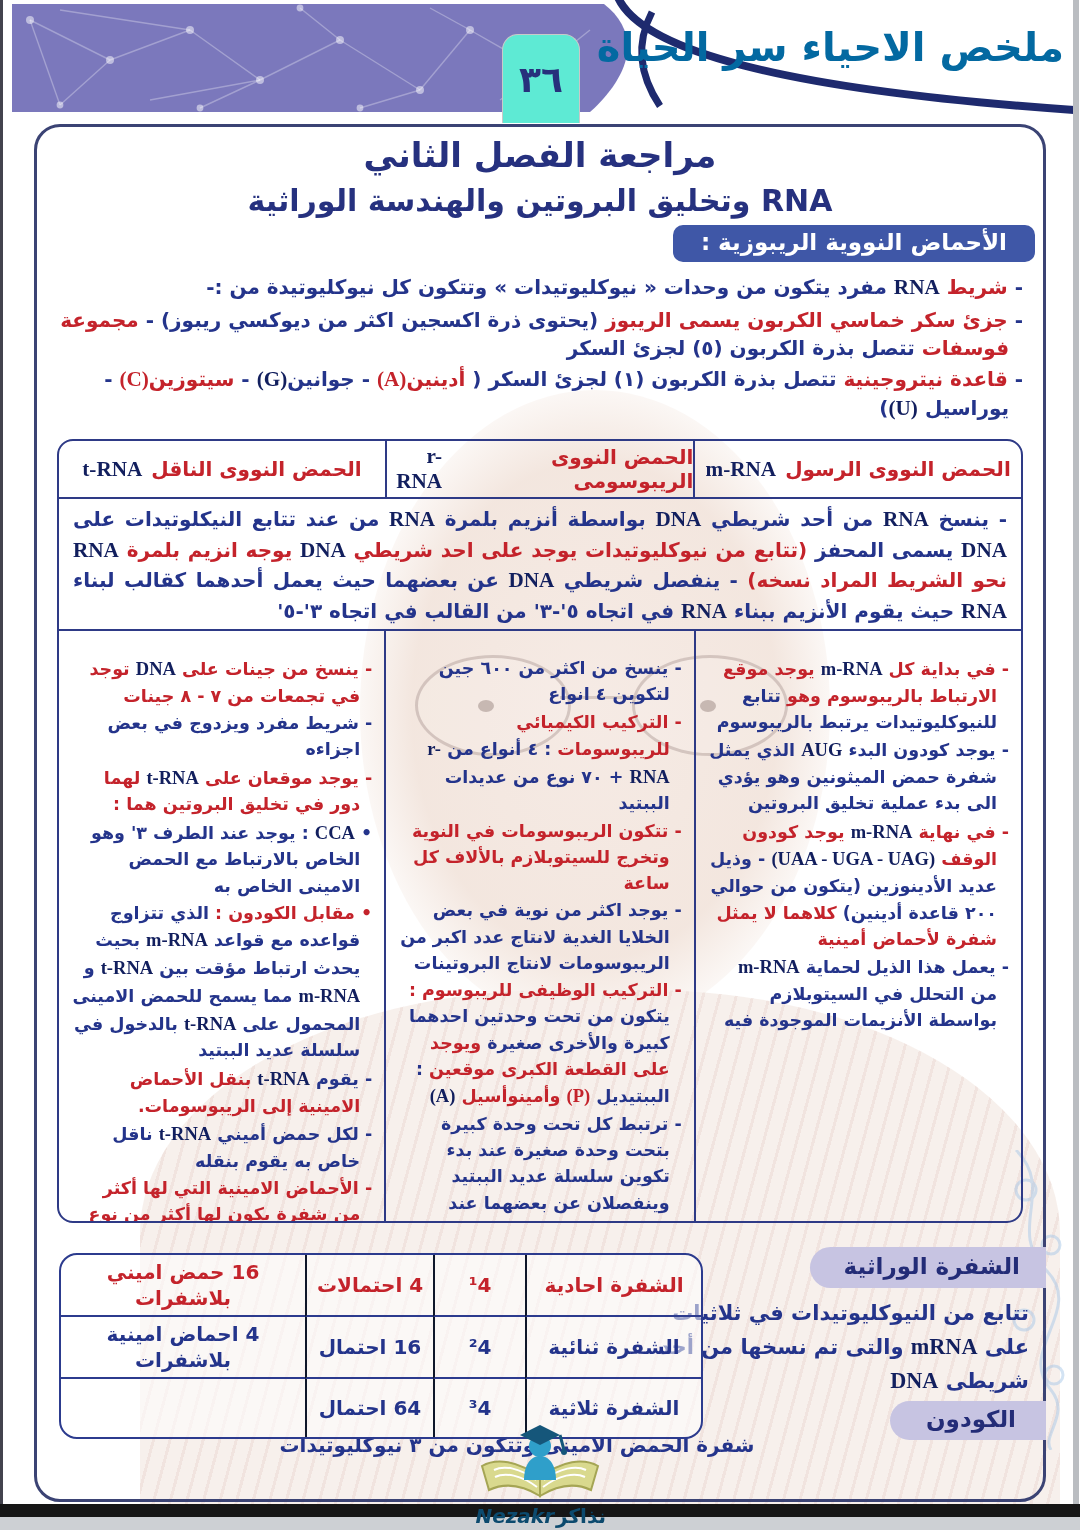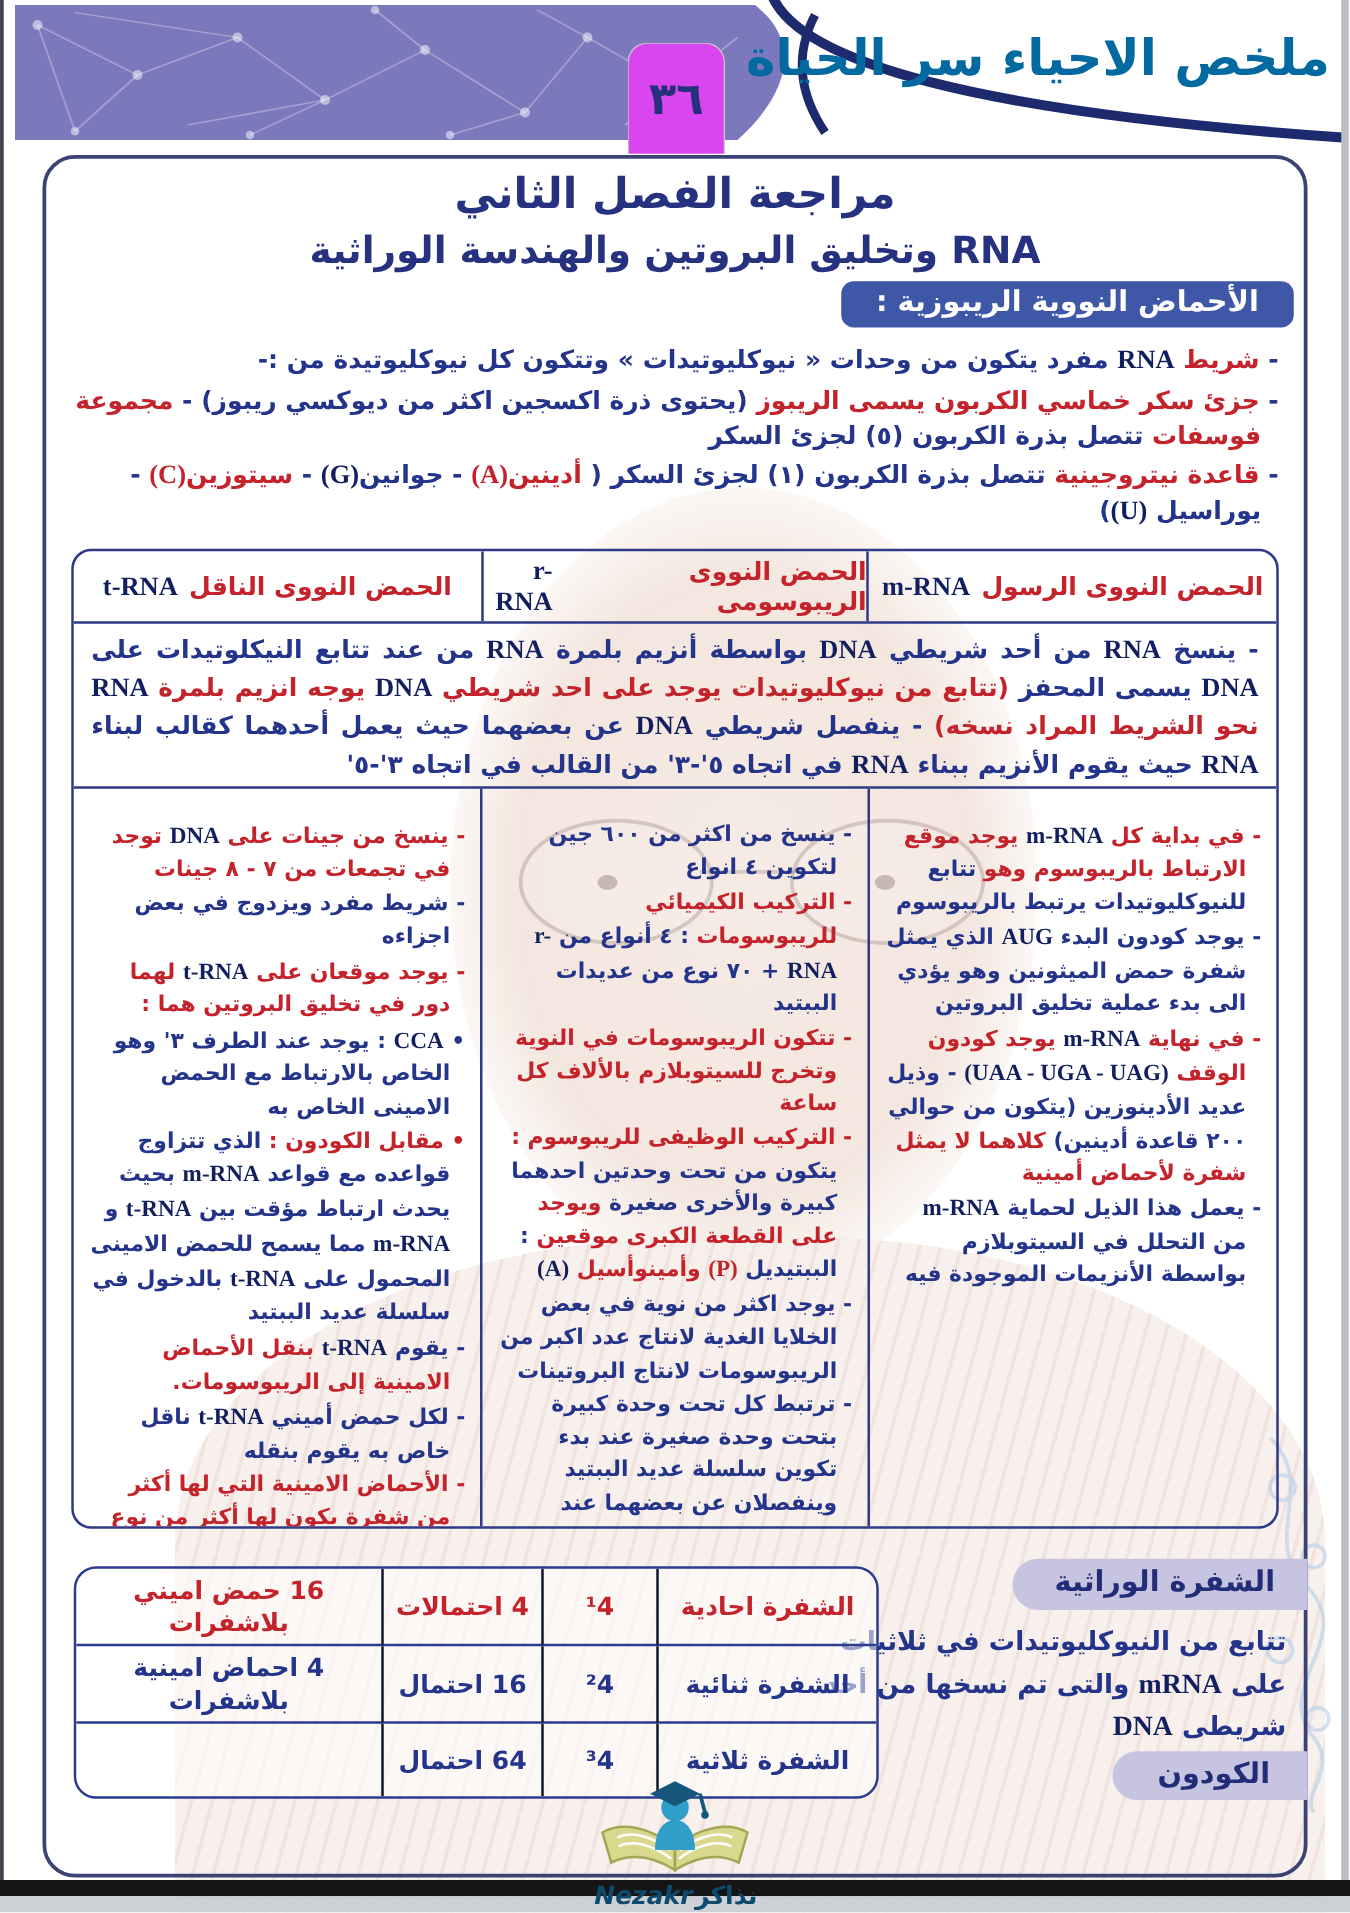--- a/index.html
+++ b/index.html
@@ -18,21 +18,21 @@
   .wm-bridge{left:560px;top:696px;width:76px;height:3px;background:rgba(110,85,78,.22);}
   .wm-eye{width:16px;height:12px;border-radius:50%;background:rgba(80,55,50,.28);}
   .wm-e1{left:478px;top:700px;} .wm-e2{left:700px;top:700px;}
   
   .edge-left{left:0;top:0;width:3px;height:1504px;background:#43434e;z-index:6;}
   .edge-right{right:1px;top:0;width:6px;height:1504px;background:#babdc1;z-index:6;}
   .band-black{left:0;right:0;top:1504px;height:13px;background:#161616;z-index:4;}
   .band-grey{left:0;right:0;top:1517px;height:13px;background:#cdd0d4;z-index:4;}
   
   .banner-svg{left:0;top:0;width:1080px;height:124px;z-index:1;}
-  .page-tab{left:502px;top:34px;width:76px;height:88px;background:#d946ef;border:1px solid #c9c9c9;border-bottom:none;
+  .page-tab{left:502px;top:34px;width:76px;height:88px;background:#5eead4;border:1px solid #c9c9c9;border-bottom:none;
     border-radius:16px 16px 0 0;display:flex;align-items:center;justify-content:center;
     font-size:36px;font-weight:700;color:#27307c;z-index:2;}
   .brand-title{top:24px;right:16px;direction:rtl;font-size:40px;font-weight:700;color:#0369a1;z-index:3;white-space:nowrap;}
   
   .content-box{left:34px;top:124px;width:1006px;height:1372px;border:3px solid #3b4374;border-radius:26px;z-index:1;}
   .main-title1{top:8px;left:0;width:100%;text-align:center;font-size:34px;font-weight:700;color:#26317f;direction:rtl;}
   .main-title2{top:56px;left:0;width:100%;text-align:center;font-size:30px;font-weight:700;color:#26317f;direction:rtl;}
   .section-pill{top:98px;right:8px;background:#3f57a7;color:#ffffff;font-weight:700;font-size:23px;
     padding:4px 28px 7px;border-radius:10px;direction:rtl;}
   .bullets{top:146px;right:20px;left:16px;direction:rtl;font-size:20px;font-weight:700;line-height:1.4;}
@@ -173,40 +173,41 @@
       <div class="rt-bcell w-m">
           <div class="titem"><span class="seg-r">- في بداية كل </span><span class="seg-e">m-RNA</span><span class="seg-r"> يوجد موقع الارتباط بالريبوسوم وهو </span><span class="seg-b">تتابع للنيوكليوتيدات يرتبط بالريبوسوم</span></div>
           <div class="titem"><span class="seg-b">- يوجد كودون البدء </span><span class="seg-e">AUG</span><span class="seg-b"> الذي يمثل شفرة حمض الميثونين وهو يؤدي الى بدء عملية تخليق البروتين</span></div>
           <div class="titem"><span class="seg-r">- في نهاية </span><span class="seg-e">m-RNA</span><span class="seg-r"> يوجد كودون الوقف </span><span class="seg-e">(UAA - UGA - UAG)</span><span class="seg-b"> - وذيل عديد الأدينوزين (يتكون من حوالي ٢٠٠ قاعدة أدينين) </span><span class="seg-r">كلاهما لا يمثل شفرة لأحماض أمينية</span></div>
           <div class="titem"><span class="seg-b">- يعمل هذا الذيل لحماية </span><span class="seg-e">m-RNA</span><span class="seg-b"> من التحلل في السيتوبلازم بواسطة الأنزيمات الموجودة فيه</span></div>
         </div>
       <div class="rt-bcell w-r">
           <div class="titem"><span class="seg-b">- ينسخ من اكثر من ٦٠٠ جين لتكوين ٤ انواع</span></div>
           <div class="titem"><span class="seg-r">- التركيب الكيميائي للريبوسومات</span><span class="seg-b"> : ٤ أنواع من </span><span class="seg-e">r-RNA</span><span class="seg-b"> + ٧٠ نوع من عديدات الببتيد</span></div>
           <div class="titem"><span class="seg-r">- تتكون الريبوسومات في النوية وتخرج للسيتوبلازم بالألاف كل ساعة</span></div>
+          <div class="titem"><span class="seg-b">- يوجد اكثر من نوية في بعض الخلايا الغدية لانتاج عدد اكبر من الريبوسومات لانتاج البروتينات</span></div>
           <div class="titem"><span class="seg-r">- التركيب الوظيفى للريبوسوم :</span><span class="seg-b"> يتكون من تحت وحدتين احدهما كبيرة والأخرى صغيرة </span><span class="seg-r">ويوجد على القطعة الكبرى موقعين</span><span class="seg-b"> : الببتيديل </span><span class="seg-er">(P)</span><span class="seg-r"> وأمينوأسيل </span><span class="seg-e">(A)</span></div>
-          <div class="titem"><span class="seg-b">- يوجد اكثر من نوية في بعض الخلايا الغدية لانتاج عدد اكبر من الريبوسومات لانتاج البروتينات</span></div>
           <div class="titem"><span class="seg-b">- ترتبط كل تحت وحدة كبيرة بتحت وحدة صغيرة عند بدء تكوين سلسلة عديد الببتيد وينفصلان عن بعضهما عند الانتهاء من تخليق البروتين</span></div>
         </div>
       <div class="rt-bcell w-t">
           <div class="titem"><span class="seg-r">- ينسخ من جينات على </span><span class="seg-e">DNA</span><span class="seg-r"> توجد في تجمعات من ٧ - ٨ جينات</span></div>
           <div class="titem"><span class="seg-b">- شريط مفرد ويزدوج في بعض اجزاءه</span></div>
           <div class="titem"><span class="seg-r">- يوجد موقعان على </span><span class="seg-e">t-RNA</span><span class="seg-r"> لهما دور في تخليق البروتين هما :</span></div>
           <div class="titem"><span class="seg-b">• </span><span class="seg-e">CCA</span><span class="seg-b"> : يوجد عند الطرف ٣' وهو الخاص بالارتباط مع الحمض الامينى الخاص به</span></div>
           <div class="titem"><span class="seg-r">• مقابل الكودون :</span><span class="seg-b"> الذي تتزاوج قواعده مع قواعد </span><span class="seg-e">m-RNA</span><span class="seg-b"> بحيث يحدث ارتباط مؤقت بين </span><span class="seg-e">t-RNA</span><span class="seg-b"> و </span><span class="seg-e">m-RNA</span><span class="seg-b"> مما يسمح للحمض الامينى المحمول على </span><span class="seg-e">t-RNA</span><span class="seg-b"> بالدخول في سلسلة عديد الببتيد</span></div>
           <div class="titem"><span class="seg-b">- يقوم </span><span class="seg-e">t-RNA</span><span class="seg-r"> بنقل الأحماض الامينية إلى الريبوسومات.</span></div>
           <div class="titem"><span class="seg-b">- لكل حمض أميني </span><span class="seg-e">t-RNA</span><span class="seg-b"> ناقل خاص به يقوم بنقله</span></div>
           <div class="titem"><span class="seg-r">- الأحماض الامينية التي لها أكثر من شفرة يكون لها أكثر من نوع من </span><span class="seg-e">t-RNA</span><span class="seg-b"> لذا يكون عدد </span><span class="seg-e">t-RNA</span></div>
         </div>
     </div>
   </div>
 
   <div class="abs gc-pill">الشفرة الوراثية</div>
   <div class="abs gc-par"><span class="seg-b">تتابع من النيوكليوتيدات في ثلاثيات على </span><span class="seg-e">mRNA</span><span class="seg-b"> والتى تم نسخها من أحد شريطى </span><span class="seg-e">DNA</span></div>
   <div class="abs codon-pill">الكودون</div>
+  <div class="abs codon-text"><span class="seg-b">شفرة الحمض الامينى وتتكون من ٣ نيوكليوتيدات</span></div>
 
   <div class="abs code-table">
     <div class="ct-cell ct-r">الشفرة احادية</div>
     <div class="ct-cell ct-r">¹4</div>
     <div class="ct-cell ct-r">4 احتمالات</div>
     <div class="ct-cell ct-r">16 حمض اميني بلاشفرات</div>
     <div class="ct-cell ct-b">الشفرة ثنائية</div>
     <div class="ct-cell ct-b">²4</div>
     <div class="ct-cell ct-b">16 احتمال</div>
     <div class="ct-cell ct-b">4 احماض امينية بلاشفرات</div>

